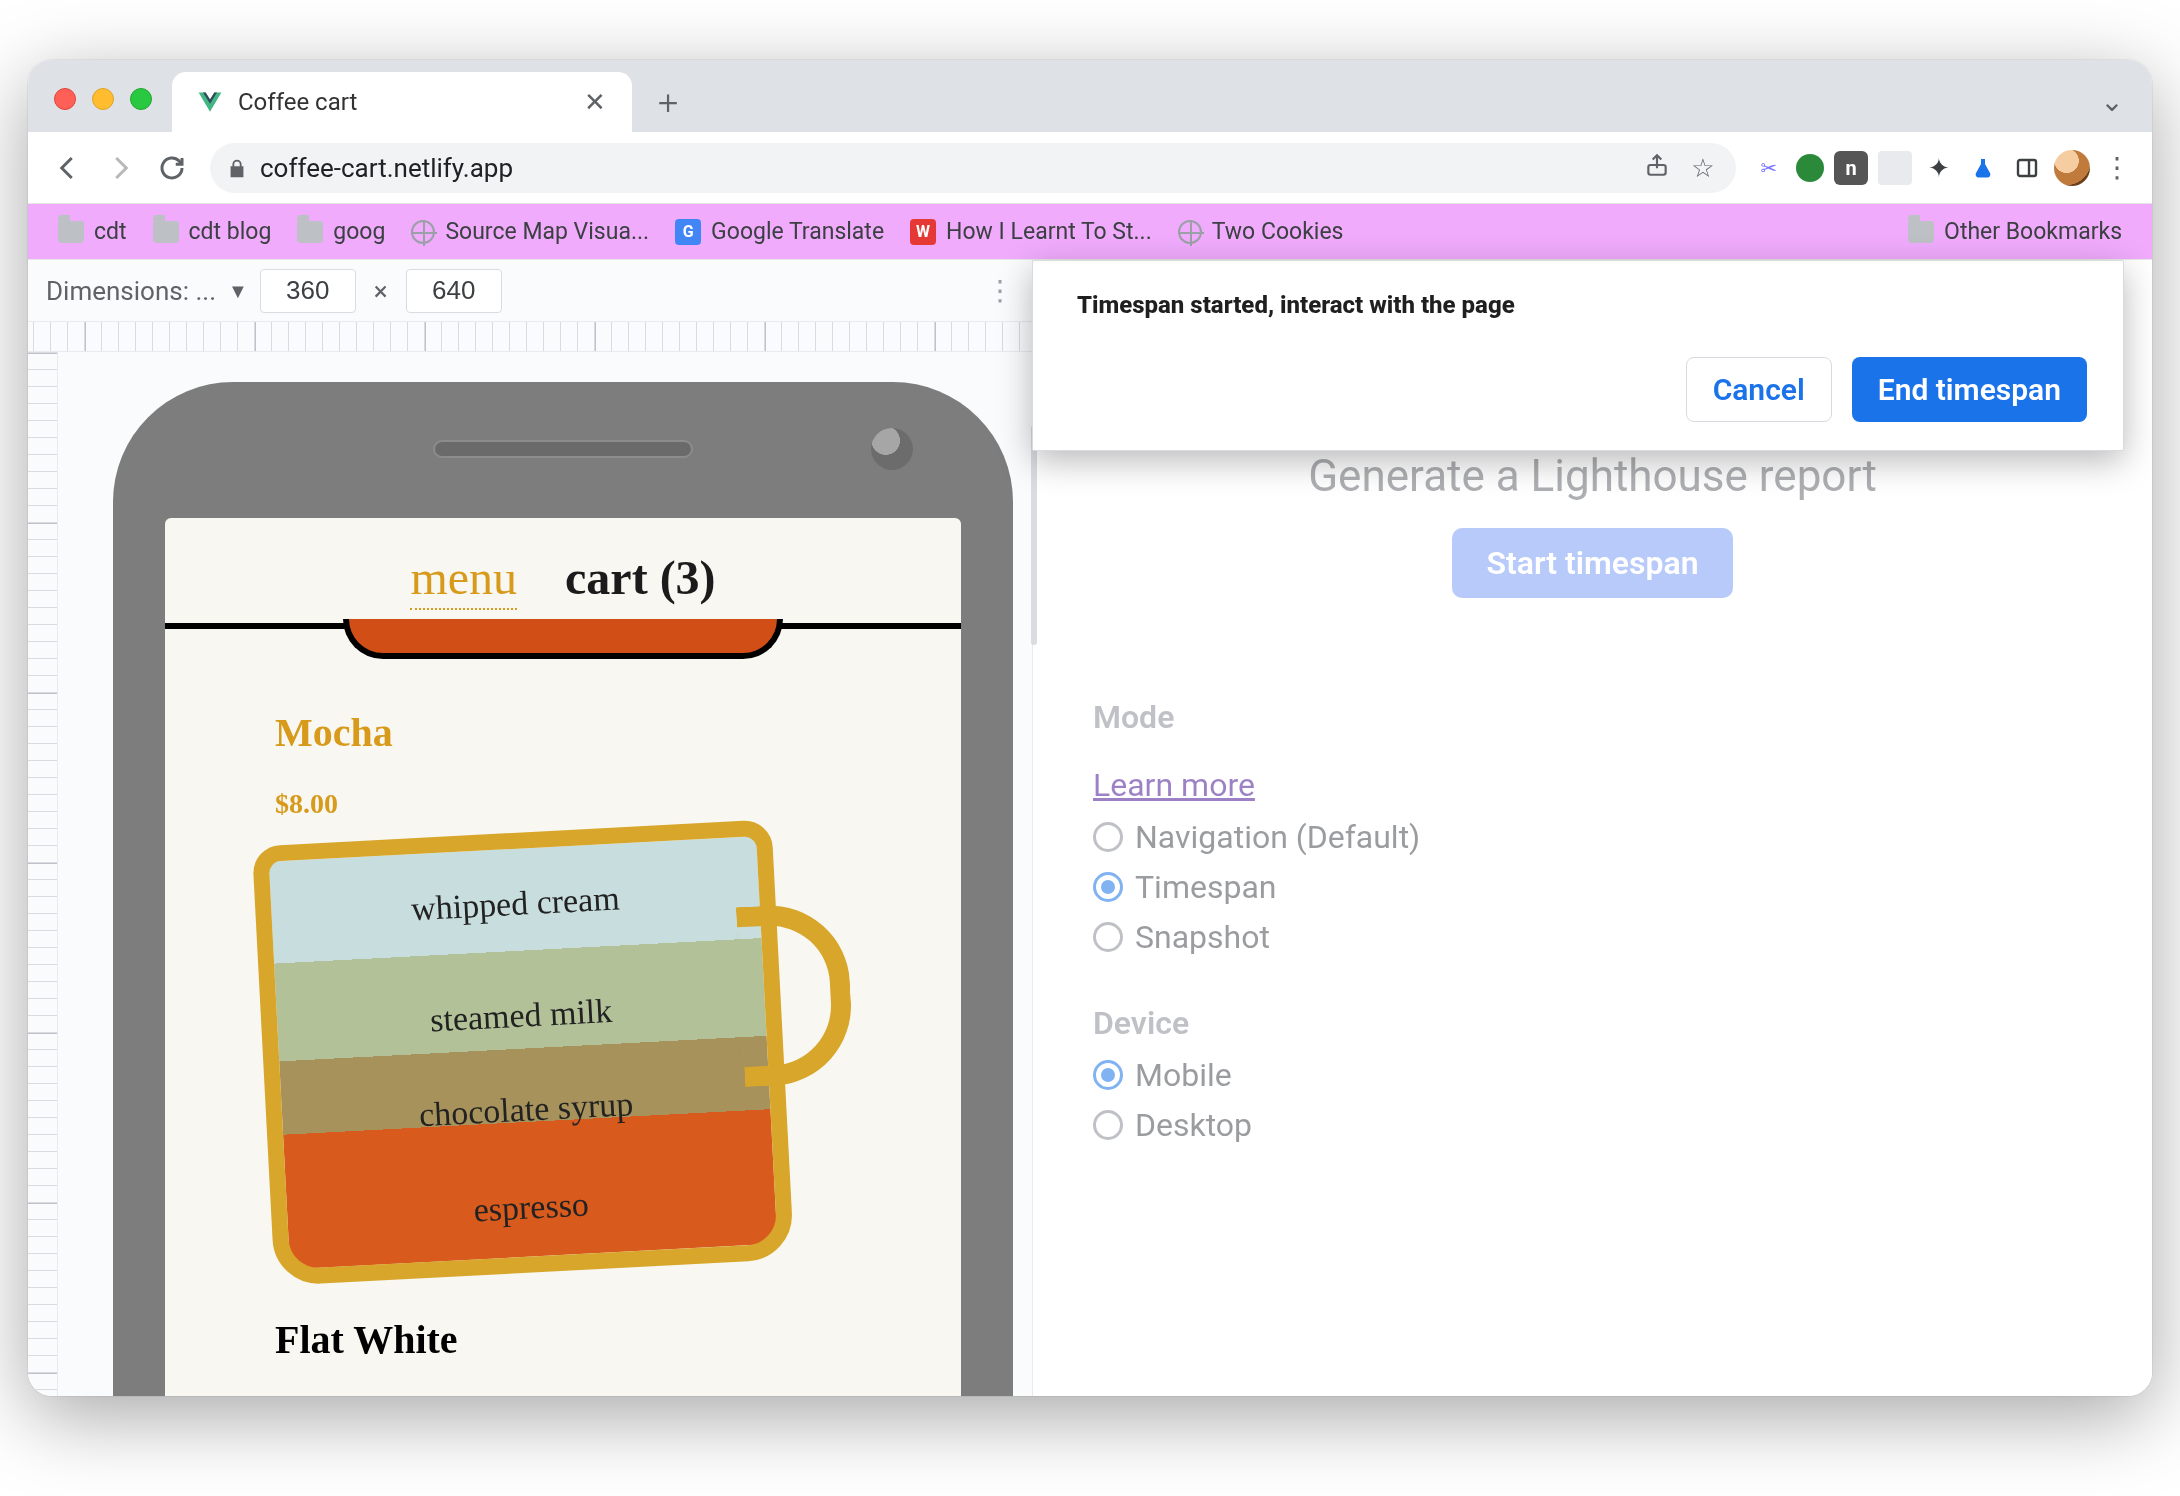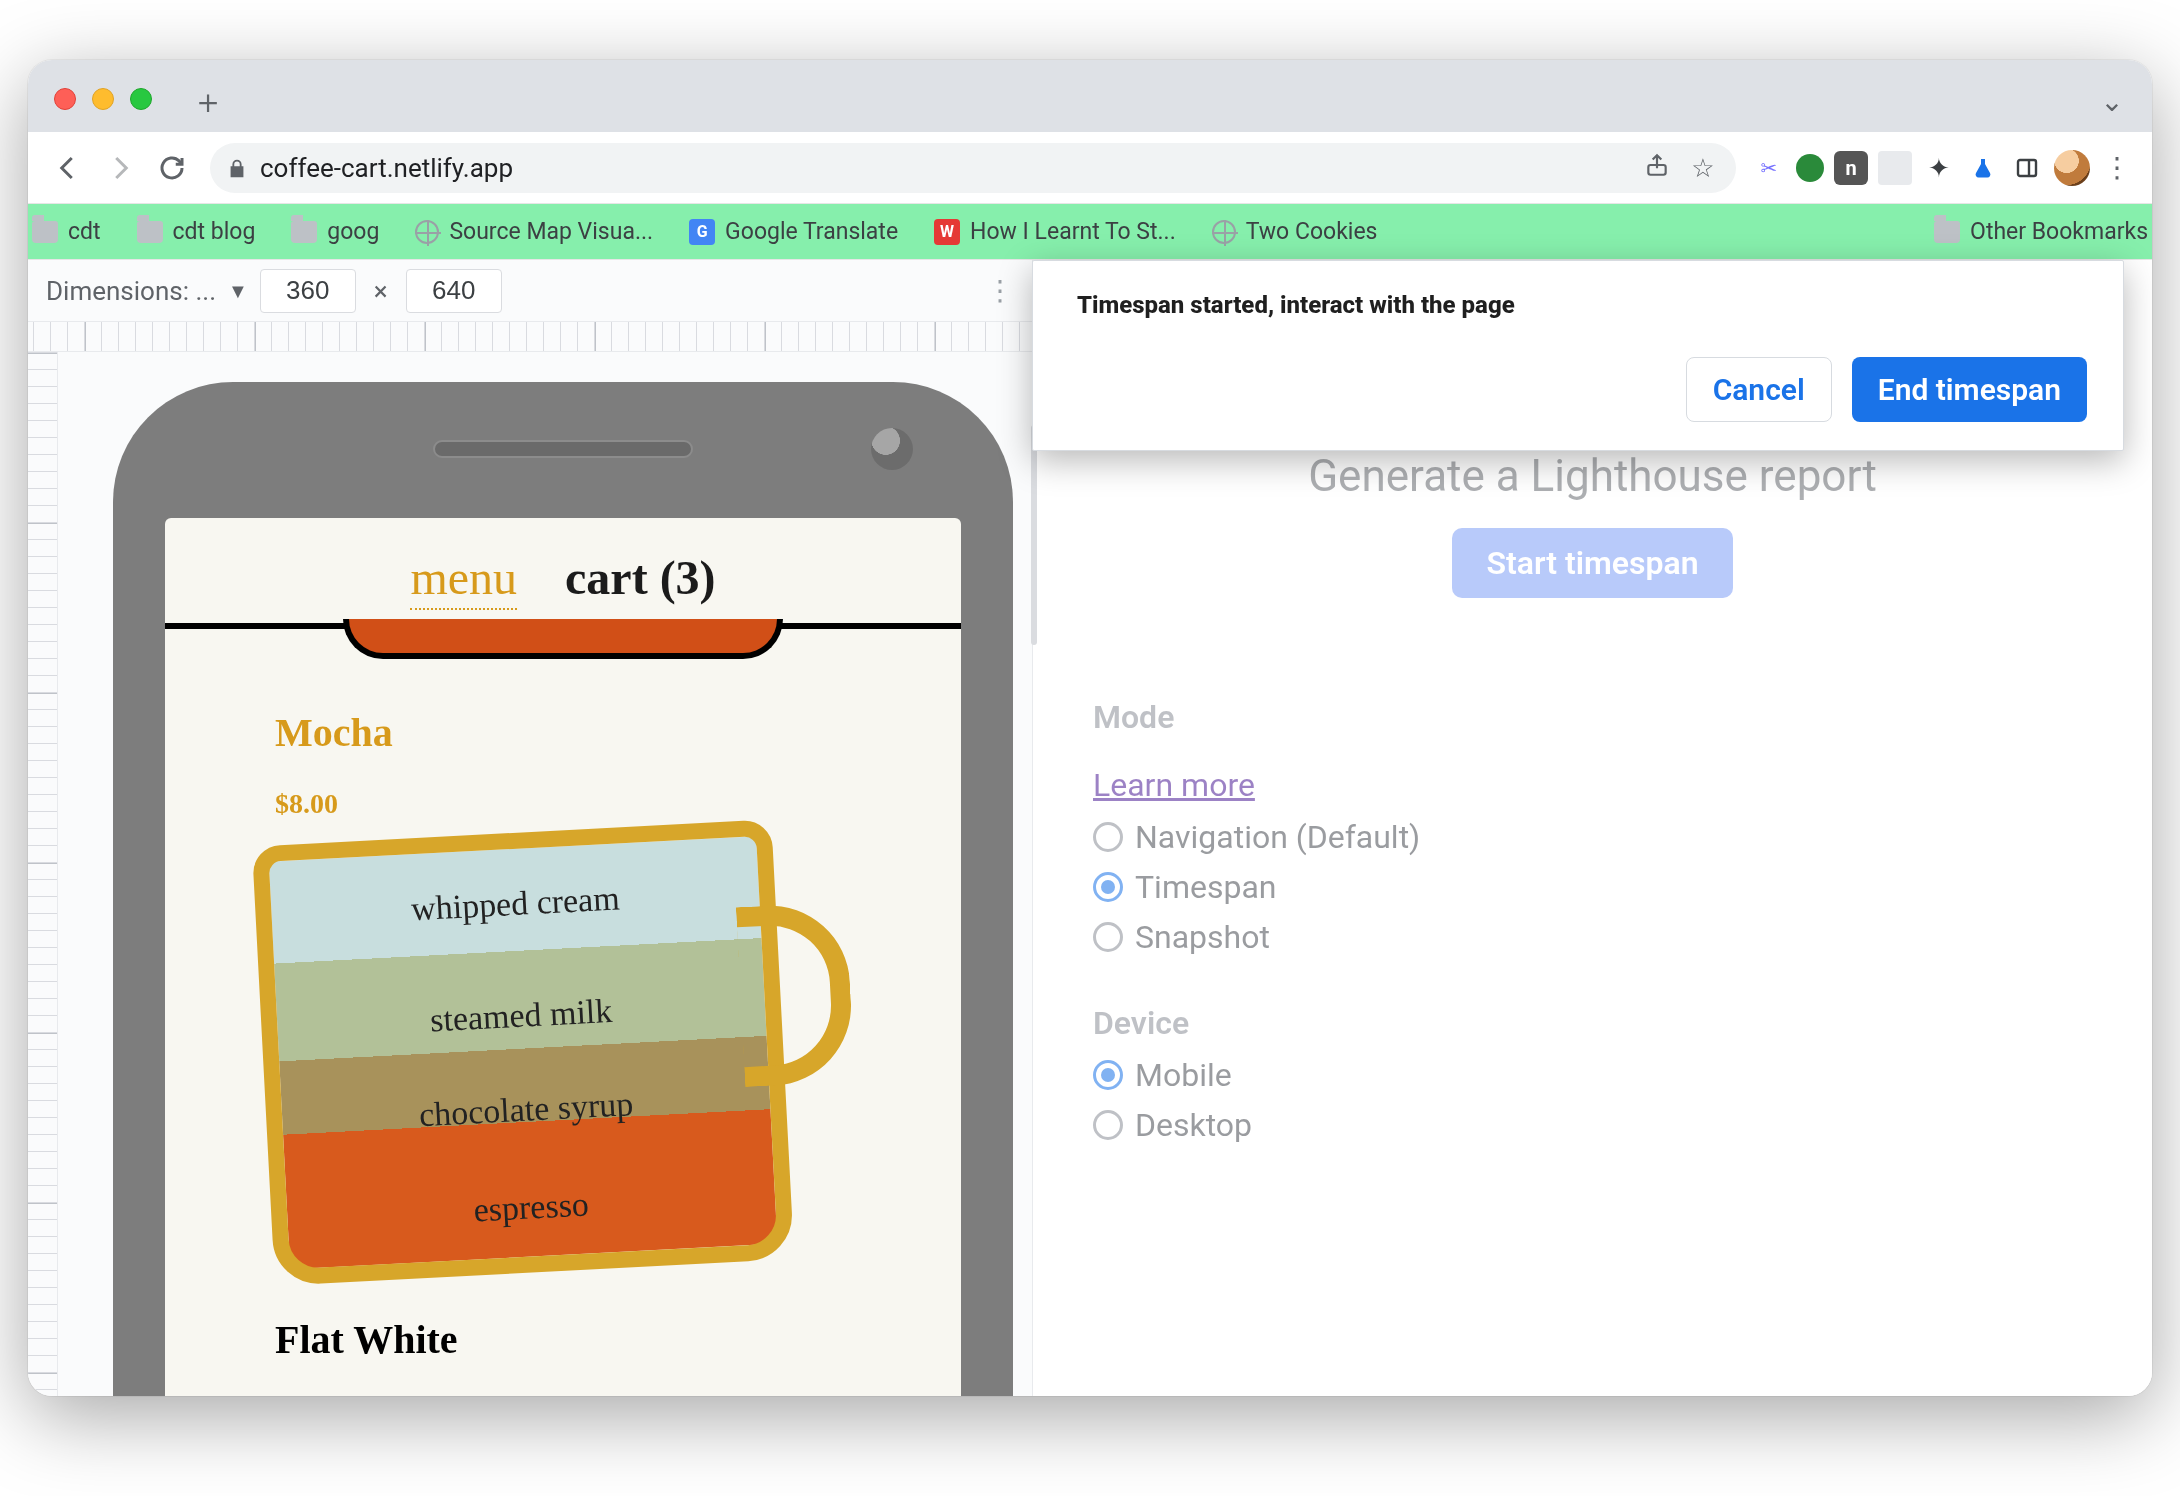--- a/index.html
+++ b/index.html
@@ -81,22 +81,22 @@
   .omnibox .share, .omnibox .star { width:34px; text-align:center; color:#5f6368; font-size:26px; }
   .ext-row { display:flex; align-items:center; gap:10px; }
   .ext { width:34px; height:34px; border-radius:6px; display:flex; align-items:center; justify-content:center; font-size:20px; }
   .puzzle { color:#3c4043; font-size:26px; }
   .ext.flask { color:#1a73e8; }
   .ext.side { color:#3c4043; }
   .avatar { width:36px; height:36px; border-radius:50%; background: radial-gradient(circle at 35% 30%, #f6cda0 0 35%, #c07b3c 36% 70%, #6b3f1a 71% 100%); }
   .kebab { font-size:28px; color:#5f6368; width:34px; text-align:center;}
 
   
-  .bmbar { height:56px; background:#86efac; border-bottom:1px solid #e6e6e6;
-    display:flex; align-items:center; padding:0 4px; gap:36px; font-size:23px; color:#3c4043;}
+  .bmbar { height:56px; background:#f0abfc; border-bottom:1px solid #e6e6e6;
+    display:flex; align-items:center; padding:0 30px; gap:26px; font-size:23px; color:#3c4043;}
   .bm { display:flex; align-items:center; gap:10px; white-space:nowrap;}
   .bm .ficon { width:26px; height:22px; background:#bdc1c6; border-radius:3px 3px 4px 4px; position:relative;}
   .bm .ficon::before{content:"";position:absolute;top:-6px;left:0;width:12px;height:6px;background:#bdc1c6;border-radius:3px 0 0 0;}
   .bm .globe { width:24px;height:24px;border:2px solid #9aa0a6;border-radius:50%;position:relative;}
   .bm .globe::after{content:"";position:absolute;left:10px;top:-2px;width:2px;height:26px;background:#9aa0a6;}
   .bm .globe::before{content:"";position:absolute;left:-2px;top:10px;width:26px;height:2px;background:#9aa0a6;}
   .bm .sq { width:26px;height:26px;border-radius:4px;display:flex;align-items:center;justify-content:center;font-size:16px;font-weight:700;color:#fff;}
   .bmbar .spacer{flex:1;}
 
   
@@ -227,20 +227,28 @@
 </head>
 <body>
 
 <div class="window">
 
   <div class="titlebar">
     <div class="traffic">
       <div class="dot red"></div>
       <div class="dot yellow"></div>
       <div class="dot green"></div>
+    </div>
+    <div class="tab">
+      <svg class="favicon" viewBox="0 0 32 32">
+          <polygon points="16,27 3,5 11,5 16,13 21,5 29,5" fill="#41b883"></polygon>
+          <polygon points="16,18 8,5 11,5 16,13 21,5 24,5" fill="#34495e"></polygon>
+        </svg>
+      <span class="title">Coffee cart</span>
+      <span class="close-x">✕</span>
     </div>
     <div class="new-tab-btn">＋</div>
     <div class="tabs-spacer"></div>
     <div class="tabs-caret">⌄</div>
   </div>
 
   <div class="addr">
     <div class="nav-btn">
       <svg viewBox="0 0 24 24" fill="none" stroke="#5f6368" stroke-width="2.4">
           <polyline points="15 4 7 12 15 20"></polyline>

